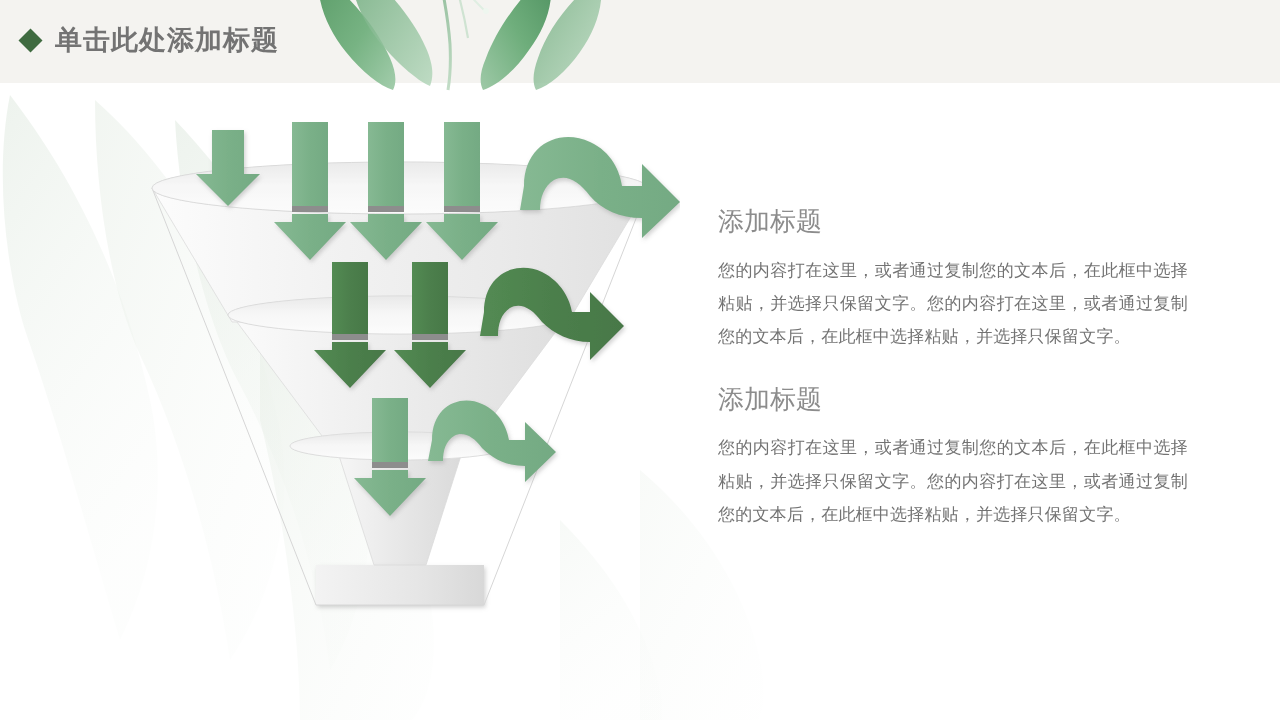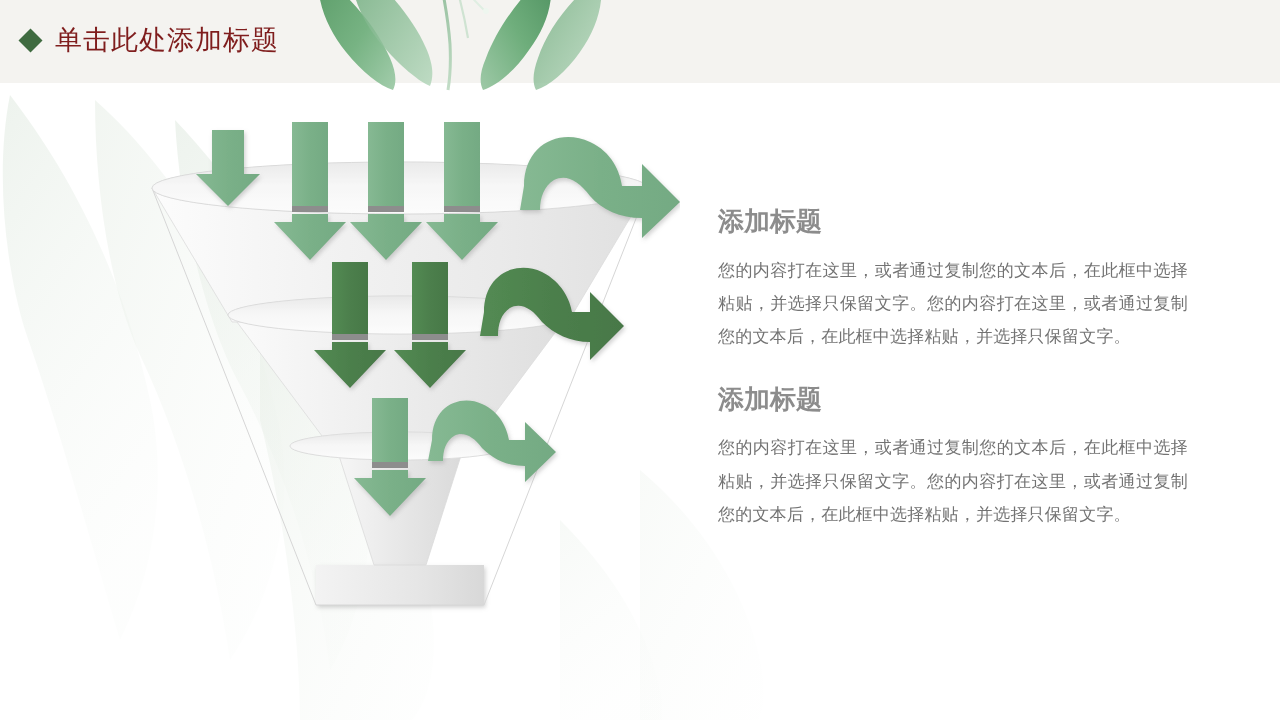--- a/index.html
+++ b/index.html
@@ -47,22 +47,22 @@
     z-index: 6;
   }
   .diamond {
     width: 17px; height: 17px;
     background: #3f6b40;
     transform: rotate(45deg);
     flex: 0 0 auto;
   }
   .slide-title {
     font-size: 27px;
-    font-weight: normal;
-    color: #7f1d1d;
+    font-weight: bold;
+    color: #737373;
     letter-spacing: 1px;
     line-height: 1;
     white-space: nowrap;
   }
 
   
   .funnel-wrap {
     position: absolute;
     left: 120px; top: 110px;
     width: 560px; height: 530px;
@@ -75,21 +75,21 @@
     left: 718px; top: 205px;
     width: 470px;
   }
   .tblock { margin-bottom: 30px; }
   .tblock:last-child { margin-bottom: 0; }
   .tb-title {
     font-size: 26px;
     color: #8c8c8c;
     line-height: 1.25;
     margin: 0 0 16px 0;
-    font-weight: bold;
+    font-weight: normal;
   }
   .tb-body {
     font-size: 17px;
     color: #737373;
     line-height: 1.95;
     margin: 0;
     text-align: justify;
     letter-spacing: 0.2px;
   }
 </style>

